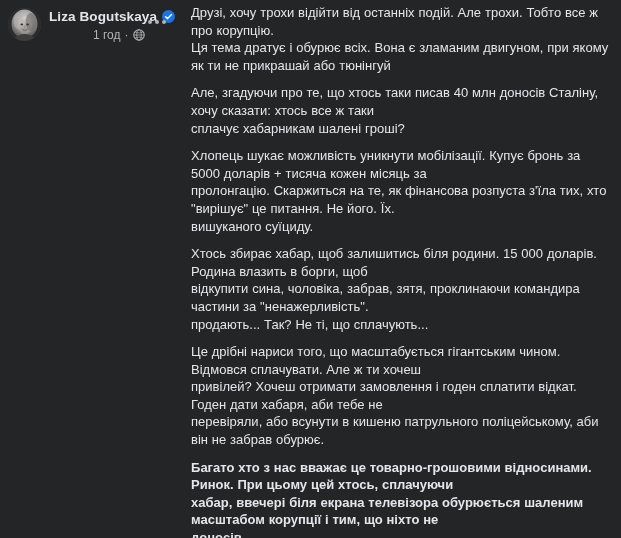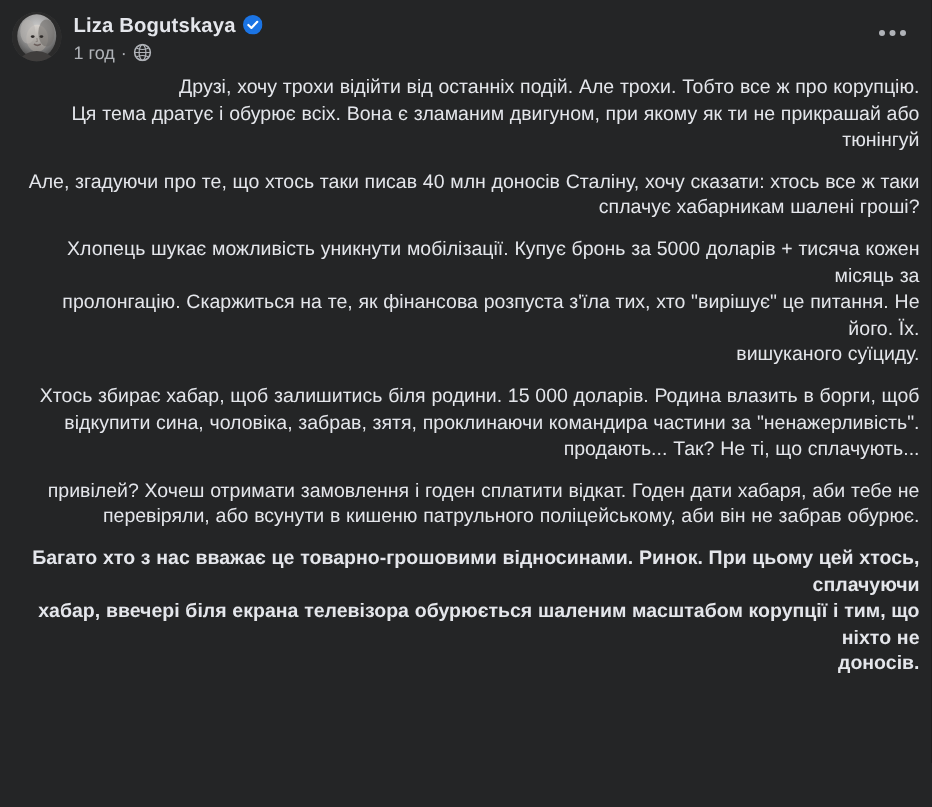--- a/index.html
+++ b/index.html
@@ -17,21 +17,20 @@
     color: #e4e6eb;
     -webkit-font-smoothing: antialiased;
   }
 
   .post-card {
     width: 621px;
     height: 538px;
     background: #242526;
     position: relative;
     display: flex;
-    flex-direction: column;
   }
 
   
   .post-header {
     display: flex;
     align-items: flex-start;
     padding: 7px 8px 0 8px;
     height: 45px;
     flex: 0 0 auto;
     position: relative;
@@ -81,20 +80,21 @@
   .meta-row {
     display: flex;
     align-items: center;
     margin-top: 2px;
     height: 15px;
   }
   .timestamp {
     font-size: 12px;
     color: #b0b3b8;
     line-height: 14px;
+    margin-left: 44px;
   }
   .meta-dot {
     font-size: 12px;
     color: #b0b3b8;
     margin: 0 4px;
     line-height: 14px;
   }
   .globe-icon {
     width: 12px;
     height: 12px;
@@ -132,21 +132,20 @@
     flex: 1 1 auto;
     overflow: hidden;
   }
   .para {
     font-size: 13px;
     line-height: 17.6px;
     color: #e4e6eb;
     margin: 0 0 10px 0;
     letter-spacing: 0.01px;
     word-spacing: 0.2px;
-    text-align: right;
   }
   .para:last-child { margin-bottom: 0; font-weight: bold; }
   .para .ln { display: block; }
 </style>
 </head>
 <body>
 
 <div class="post-card">
 
   <div class="post-header">
@@ -227,20 +226,21 @@
         <span class="ln">Хлопець шукає можливість уникнути мобілізації. Купує бронь за 5000 доларів + тисяча кожен місяць за</span>
         <span class="ln">пролонгацію. Скаржиться на те, як фінансова розпуста з'їла тих, хто "вирішує" це питання. Не його. Їх.</span>
         <span class="ln">вишуканого суїциду.</span>
       </p>
       <p class="para">
         <span class="ln">Хтось збирає хабар, щоб залишитись біля родини. 15 000 доларів. Родина влазить в борги, щоб</span>
         <span class="ln">відкупити сина, чоловіка, забрав, зятя, проклинаючи командира частини за "ненажерливість".</span>
         <span class="ln">продають... Так? Не ті, що сплачують...</span>
       </p>
       <p class="para">
+        <span class="ln">Це дрібні нариси того, що масштабується гігантським чином. Відмовся сплачувати. Але ж ти хочеш</span>
         <span class="ln">привілей? Хочеш отримати замовлення і годен сплатити відкат. Годен дати хабаря, аби тебе не</span>
         <span class="ln">перевіряли, або всунути в кишеню патрульного поліцейському, аби він не забрав обурює.</span>
       </p>
       <p class="para">
         <span class="ln">Багато хто з нас вважає це товарно-грошовими відносинами. Ринок. При цьому цей хтось, сплачуючи</span>
         <span class="ln">хабар, ввечері біля екрана телевізора обурюється шаленим масштабом корупції і тим, що ніхто не</span>
         <span class="ln">доносів.</span>
       </p>
     </div>
 

